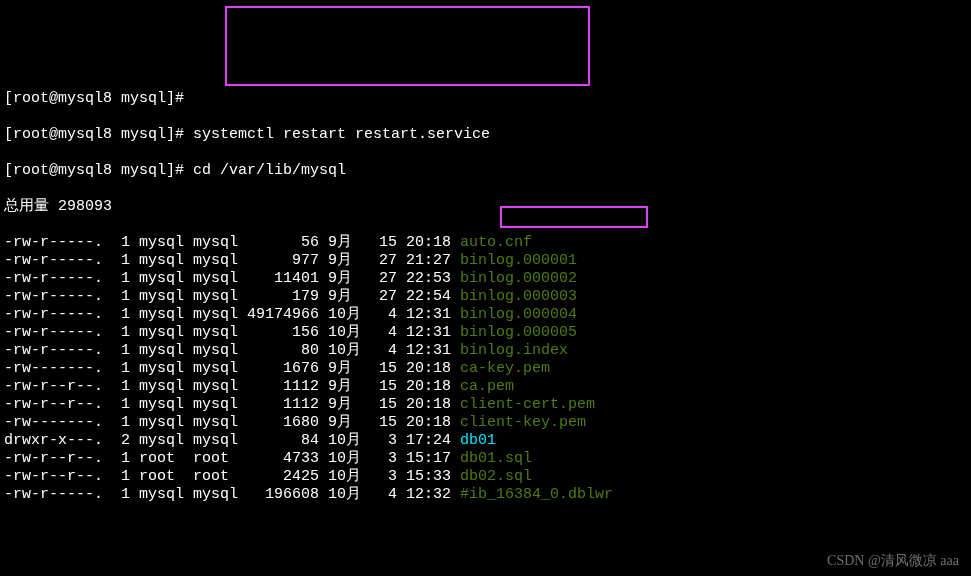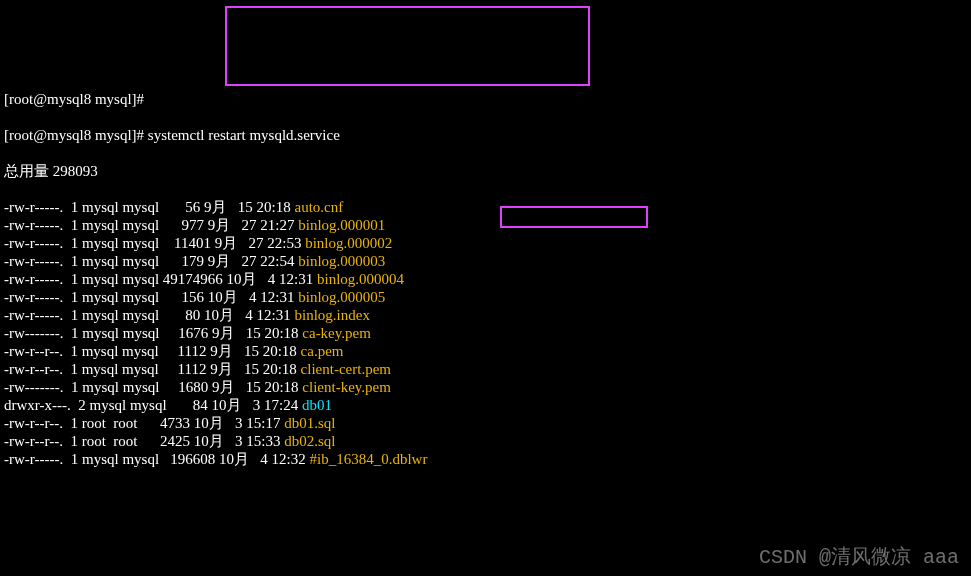--- a/index.html
+++ b/index.html
@@ -8,23 +8,23 @@
       color: #fff;
       font-family: "Consolas", "Courier New", monospace;
       font-size: 15px;
       line-height: 1.2;
       width: 971px;
       height: 576px;
       overflow: hidden;
       position: relative;
       white-space: pre;
     }
-    .line { display: block; font-family: Liberation Serif, serif; }
+    .line { display: block; }
     .dir-cyan { color: #00e5ff; margin-top: 18px; }
-    .file-normal { color: #eab308; }
+    .file-normal { color: #4d7c0f; }
     .box-magenta-big {
       position: absolute;
       border: 2px solid #e040fb;
       left: 225px;
       top: 6px;
       width: 365px;
       height: 80px;
       pointer-events: none;
     }
     .box-magenta-small {
@@ -34,35 +34,36 @@
       top: 206px;
       width: 148px;
       height: 22px;
       pointer-events: none;
     }
     .watermark {
       position: absolute;
       right: 12px;
       bottom: 6px;
       color: rgba(200,200,200,0.55);
-      font-size: 20px;
-      font-family: Liberation Mono, monospace;
+      font-size: 14px;
+      font-family: Liberation Serif, serif;
     }
     .terminal {
       padding: 0 4px;
     }
   </style>
 </head>
 <body>
 
 
 
 <div class="terminal">
 <span class="line"><span>[root@mysql8 mysql]# </span><span></span></span>
-<span class="line"><span>[root@mysql8 mysql]# </span><span>systemctl restart mysqld.service</span></span>
+<span class="line"><span>[root@mysql8 mysql]# </span><span>systemctl restart restart.service</span></span>
+<span class="line"><span>[root@mysql8 mysql]# </span><span>cd /var/lib/mysql</span></span>
 <span class="line">总用量 298093</span>
 <div id="listing-container"><span class="line"><span>-rw-r-----.  1 mysql mysql       56 9月   15 20:18 </span><span class="file-normal">auto.cnf</span></span><span class="line"><span>-rw-r-----.  1 mysql mysql      977 9月   27 21:27 </span><span class="file-normal">binlog.000001</span></span><span class="line"><span>-rw-r-----.  1 mysql mysql    11401 9月   27 22:53 </span><span class="file-normal">binlog.000002</span></span><span class="line"><span>-rw-r-----.  1 mysql mysql      179 9月   27 22:54 </span><span class="file-normal">binlog.000003</span></span><span class="line"><span>-rw-r-----.  1 mysql mysql 49174966 10月   4 12:31 </span><span class="file-normal">binlog.000004</span></span><span class="line"><span>-rw-r-----.  1 mysql mysql      156 10月   4 12:31 </span><span class="file-normal">binlog.000005</span></span><span class="line"><span>-rw-r-----.  1 mysql mysql       80 10月   4 12:31 </span><span class="file-normal">binlog.index</span></span><span class="line"><span>-rw-------.  1 mysql mysql     1676 9月   15 20:18 </span><span class="file-normal">ca-key.pem</span></span><span class="line"><span>-rw-r--r--.  1 mysql mysql     1112 9月   15 20:18 </span><span class="file-normal">ca.pem</span></span><span class="line"><span>-rw-r--r--.  1 mysql mysql     1112 9月   15 20:18 </span><span class="file-normal">client-cert.pem</span></span><span class="line"><span>-rw-------.  1 mysql mysql     1680 9月   15 20:18 </span><span class="file-normal">client-key.pem</span></span><span class="line"><span>drwxr-x---.  2 mysql mysql       84 10月   3 17:24 </span><span class="dir-cyan">db01</span></span><span class="line"><span>-rw-r--r--.  1 root  root      4733 10月   3 15:17 </span><span class="file-normal">db01.sql</span></span><span class="line"><span>-rw-r--r--.  1 root  root      2425 10月   3 15:33 </span><span class="file-normal">db02.sql</span></span><span class="line"><span>-rw-r-----.  1 mysql mysql   196608 10月   4 12:32 </span><span class="file-normal">#ib_16384_0.dblwr</span></span></div>
 </div>
 
 <div class="box-magenta-big"></div>
 <div class="box-magenta-small"></div>
 <div class="watermark">CSDN @清风微凉 aaa</div>
 
 
 

